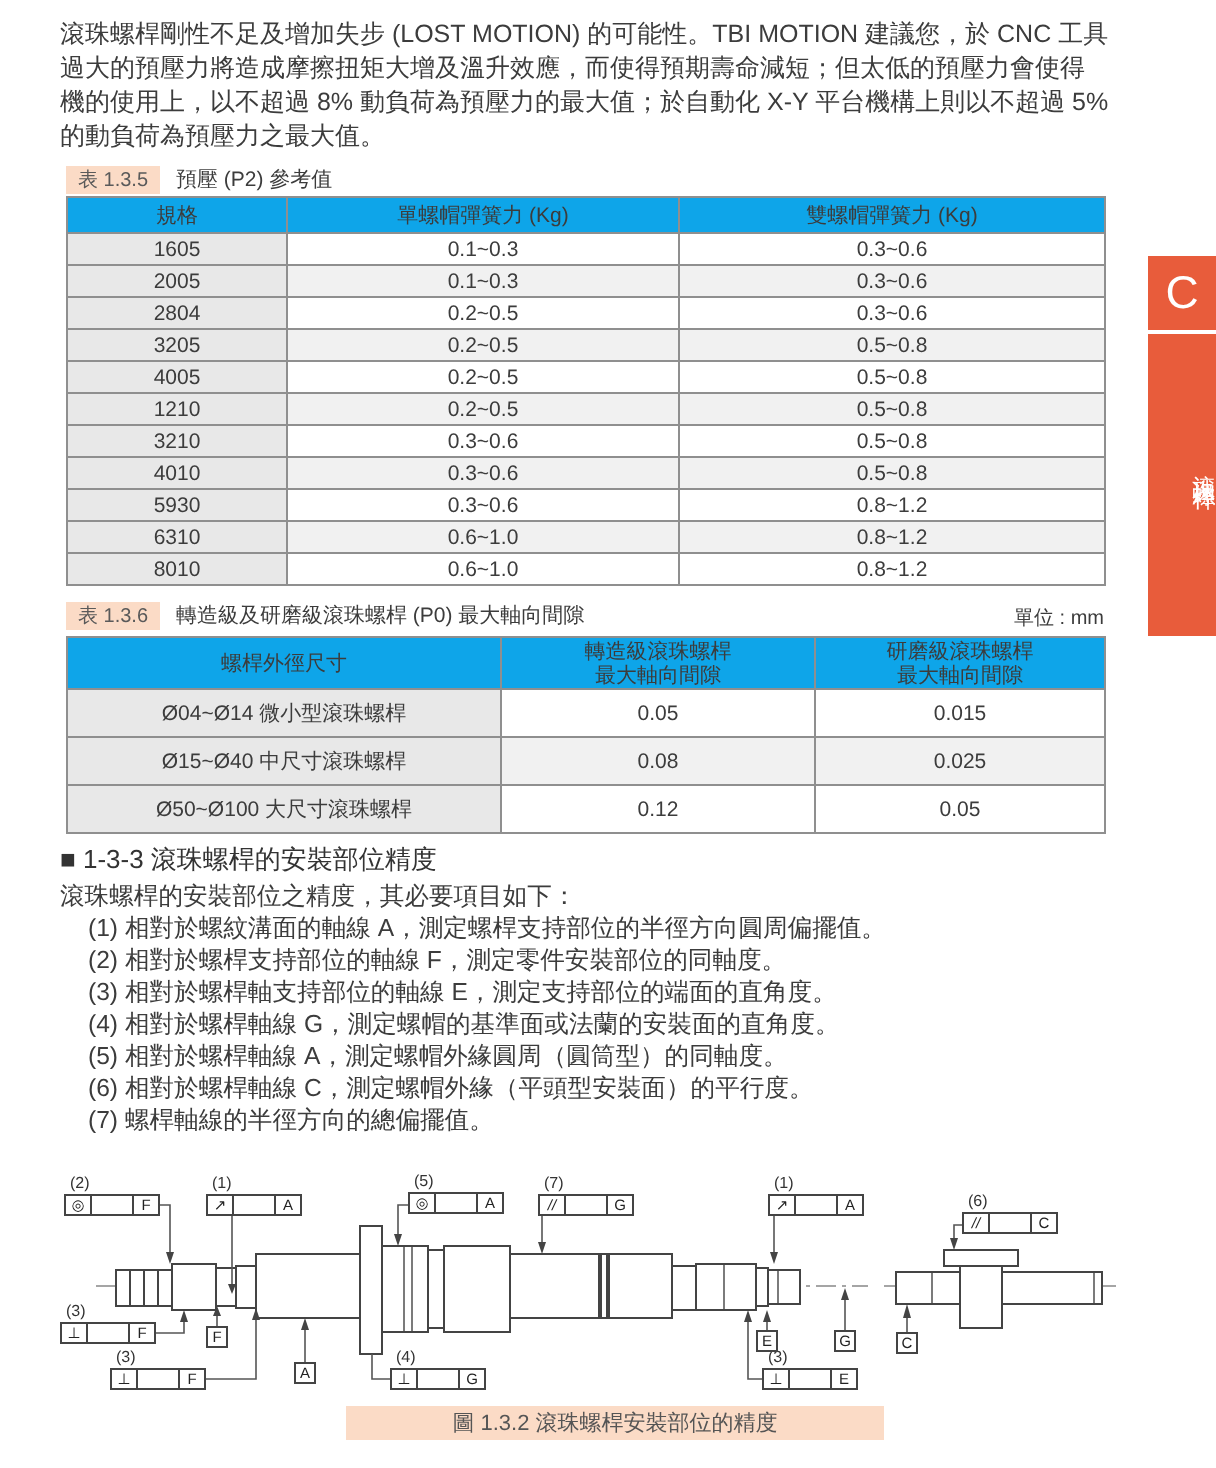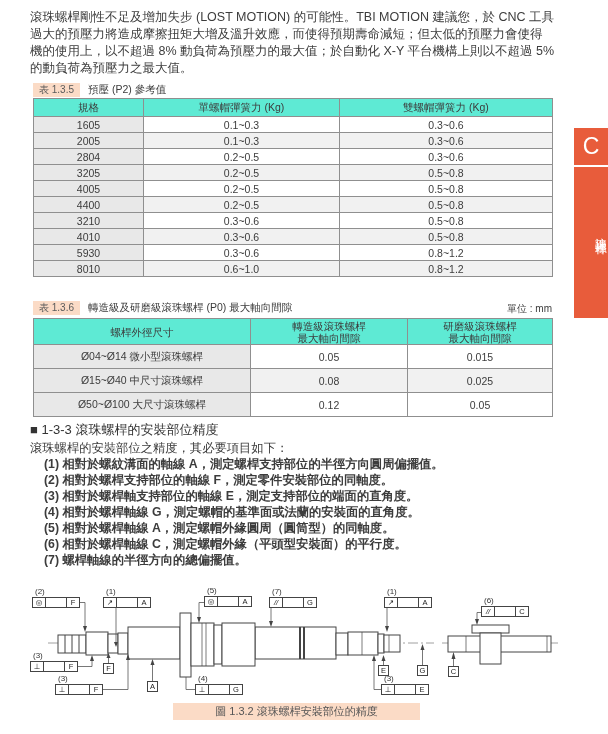--- a/index.html
+++ b/index.html
@@ -15,50 +15,50 @@
 
   
   .chip{position:absolute;width:47px;height:14px;background:#fbdbc6;font-size:10px;color:#5a5a5a;
         display:flex;align-items:center;justify-content:center;}
   .tbl-title{position:absolute;height:14px;font-size:10.5px;color:#3c3c3c;display:flex;align-items:center;}
   .unit{position:absolute;font-size:10px;color:#3c3c3c;}
 
   
   table{border-collapse:collapse;table-layout:fixed;position:absolute;border:1.5px solid #5a5a5a;font-size:10.5px;color:#3c3c3c;}
   th,td{border:1px solid #8f8f8f;text-align:center;padding:0;font-weight:normal;overflow:hidden;}
-  thead th{background:#5eead4;}
+  thead th{background:#0ea5e9;}
   tbody td:first-child{background:#e8e8e8;}
   #table1{left:33px;top:98px;width:519px;}
   #table1 thead tr{height:18px;}
   #table1 tbody tr{height:16px;}
   #table1 tbody tr:nth-child(even) td:not(:first-child){background:#f1f1f1;}
   #table2{left:33px;top:318px;width:519px;}
   #table2 thead tr{height:26px;}
   #table2 thead th{white-space:pre-line;line-height:12px;}
   #table2 tbody tr{height:24px;}
   #table2 tbody tr:nth-child(even) td:not(:first-child){background:#f1f1f1;}
 
   
   .sec{position:absolute;left:30px;top:422px;width:562px;font-size:12.3px;line-height:16px;color:#3c3c3c;}
   .sec-head{font-size:13px;height:15px;line-height:15px;margin-bottom:3px;color:#333;}
-  .sec-items{padding-left:14px;font-weight:bold;}
+  .sec-items{padding-left:14px;}
 
   
   .figure{position:absolute;left:28px;top:586px;width:552px;height:130px;}
   .figure svg{position:absolute;left:0;top:0;}
   .fcf-group{position:absolute;}
   .fcf-num{font-size:8px;height:10px;line-height:10px;padding-left:3px;color:#333;}
   .fcf{display:flex;height:11px;border:1px solid #444;background:#fff;box-sizing:border-box;}
   .fcf .c{display:flex;align-items:center;justify-content:center;font-size:7.5px;line-height:1;color:#222;}
   .fcf .sym{width:12px;border-right:1px solid #444;font-style:italic;}
   .fcf .mid{width:20px;border-right:1px solid #444;}
   .fcf .dat{width:12px;}
   .datum{position:absolute;width:11px;height:11px;border:1px solid #444;background:#fff;font-size:7.5px;
          display:flex;align-items:center;justify-content:center;box-sizing:border-box;color:#222;}
-  .fig-caption{position:absolute;left:173px;top:703px;width:247px;height:17px;background:#fbdbc6;
+  .fig-caption{position:absolute;left:173px;top:703px;width:269px;height:17px;background:#fbdbc6;
          font-size:11px;color:#555;display:flex;align-items:center;justify-content:center;}
 
   
   .side-tab{position:absolute;left:574px;top:128px;width:34px;height:190px;background:#e85c3b;color:#fff;}
   .tab-letter{height:37px;display:flex;align-items:center;justify-content:center;font-size:23px;border-bottom:2px solid #fff;}
   .tab-label{width:100%;height:120px;display:flex;justify-content:center;padding-top:9px;box-sizing:border-box;
          writing-mode:vertical-rl;text-orientation:upright;font-size:11.5px;letter-spacing:2px;}
 </style>
 </head>
 <body>
@@ -107,37 +107,42 @@
           <td>3205</td>
           <td>0.2~0.5</td>
           <td>0.5~0.8</td>
         </tr>
         <tr>
           <td>4005</td>
           <td>0.2~0.5</td>
           <td>0.5~0.8</td>
         </tr>
         <tr>
-          <td>4400</td>
+          <td>1210</td>
           <td>0.2~0.5</td>
           <td>0.5~0.8</td>
         </tr>
         <tr>
           <td>3210</td>
           <td>0.3~0.6</td>
           <td>0.5~0.8</td>
         </tr>
         <tr>
           <td>4010</td>
           <td>0.3~0.6</td>
           <td>0.5~0.8</td>
         </tr>
         <tr>
           <td>5930</td>
           <td>0.3~0.6</td>
+          <td>0.8~1.2</td>
+        </tr>
+        <tr>
+          <td>6310</td>
+          <td>0.6~1.0</td>
           <td>0.8~1.2</td>
         </tr>
         <tr>
           <td>8010</td>
           <td>0.6~1.0</td>
           <td>0.8~1.2</td>
         </tr>
       </tbody>
   </table>
 

